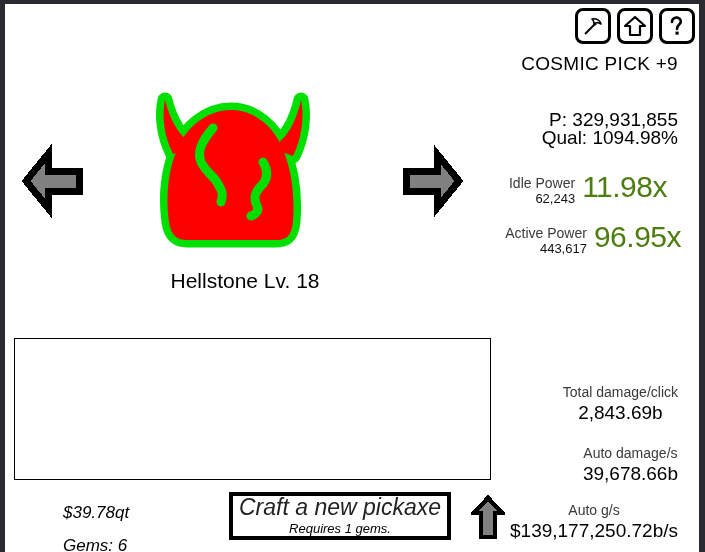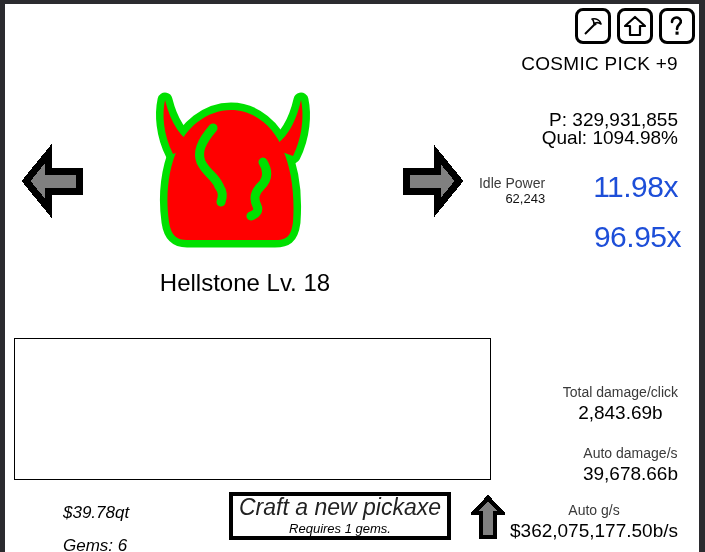--- a/index.html
+++ b/index.html
@@ -54,23 +54,23 @@
     margin-left: 10px;
   }
   #pick-title { right: 21px; top: 49px; font-size: 19px; letter-spacing: .3px; }
   #stat-p     { right: 21px; top: 105px; font-size: 19px; }
   #stat-qual  { right: 21px; top: 123px; font-size: 19px; }
 
   .power-block { position: absolute; display: flex; align-items: flex-start; }
   .power-labels { text-align: right; padding-top: 3px; }
   .power-name { font-size: 14px; color: #3a3a3a; line-height: 16px; }
   .power-val  { font-size: 13px; color: #111; line-height: 16px; }
-  .power-mult { font-size: 30px; color: #1d4ed8; line-height: 30px; margin-left: 24px; letter-spacing: -0.5px; }
-
-  #idle-power   { right: 21px; top: 168px; gap: 24px; }
+  .power-mult { font-size: 30px; color: #4d7c0f; line-height: 30px; margin-left: 7px; letter-spacing: -0.5px; }
+
+  #idle-power   { right: 32px; top: 168px; }
   #active-power { right: 18px; top: 218px; }
 
   .stat-group { position: absolute; right: 21px; text-align: center; }
   .stat-label { font-size: 14px; color: #3a3a3a; line-height: 18px; }
   .stat-value { font-size: 19px; color: #000; line-height: 24px; }
   #grp-total { top: 379px; }
   #grp-auto  { top: 440px; }
   #grp-gold  { top: 497px; }
 
   
@@ -81,21 +81,21 @@
   
   #monster-sprite { position: absolute; left: 130px; top: 72px; cursor: pointer; }
 
   .ctext {
     position: absolute;
     width: 480px; left: 0;
     text-align: center;
     color: #000;
     white-space: nowrap;
   }
-  #monster-name { top: 265px; font-size: 24px; }
+  #monster-name { top: 265px; font-size: 21px; }
   #monster-hp   { top: 290px; font-size: 18px; }
   #monster-d    { top: 305px; font-size: 18px; }
   #monster-gold { top: 316px; font-size: 18px; margin-top: 28px; }
 
   
   #log-panel {
     position: absolute;
     left: 9px; top: 334px;
     width: 477px; height: 142px;
     border: 1px solid #000;
@@ -167,36 +167,40 @@
 
   <div class="power-block" id="idle-power">
     <div class="power-labels">
       <div class="power-name">Idle Power</div>
       <div class="power-val">62,243</div>
     </div>
     <div class="power-mult">11.98x</div>
   </div>
 
   <div class="power-block" id="active-power">
+    <div class="power-labels">
+      <div class="power-name">Active Power</div>
+      <div class="power-val">443,617</div>
+    </div>
     <div class="power-mult">96.95x</div>
   </div>
 
   <div class="stat-group" id="grp-total">
     <div class="stat-label">Total damage/click</div>
     <div class="stat-value">2,843.69b</div>
   </div>
 
   <div class="stat-group" id="grp-auto">
     <div class="stat-label">Auto damage/s</div>
     <div class="stat-value">39,678.66b</div>
   </div>
 
   <div class="stat-group" id="grp-gold">
     <div class="stat-label">Auto g/s</div>
-    <div class="stat-value">$362,075,177.50b/s</div>
+    <div class="stat-value">$139,177,250.72b/s</div>
   </div>
 
   <div class="nav-arrow" id="arrow-left">
     <span>
       <svg width="74" height="74" viewBox="0 0 74 74" shape-rendering="crispEdges">
         <path d="M29 10 L29 27 L60 27 L60 47 L29 47 L29 64 L7 37 Z" fill="#808080" stroke="#000" stroke-width="7" stroke-linejoin="miter"></path>
       </svg>
     </span>
   </div>
 

